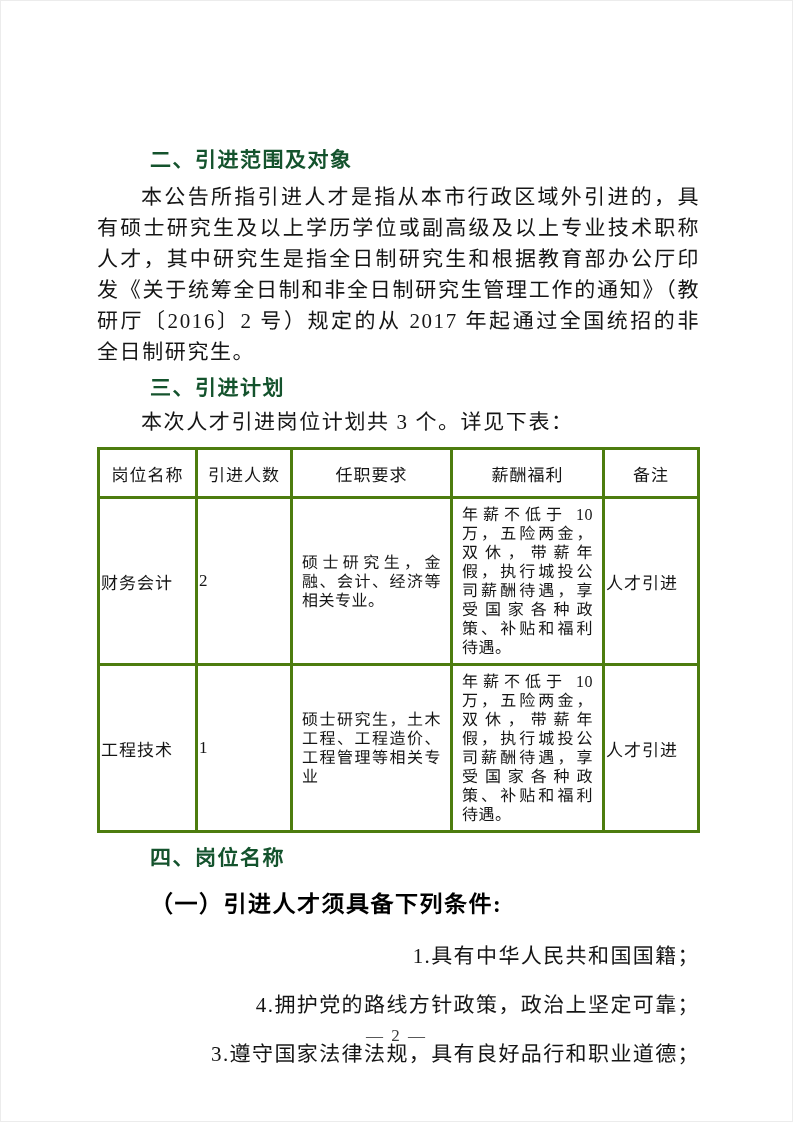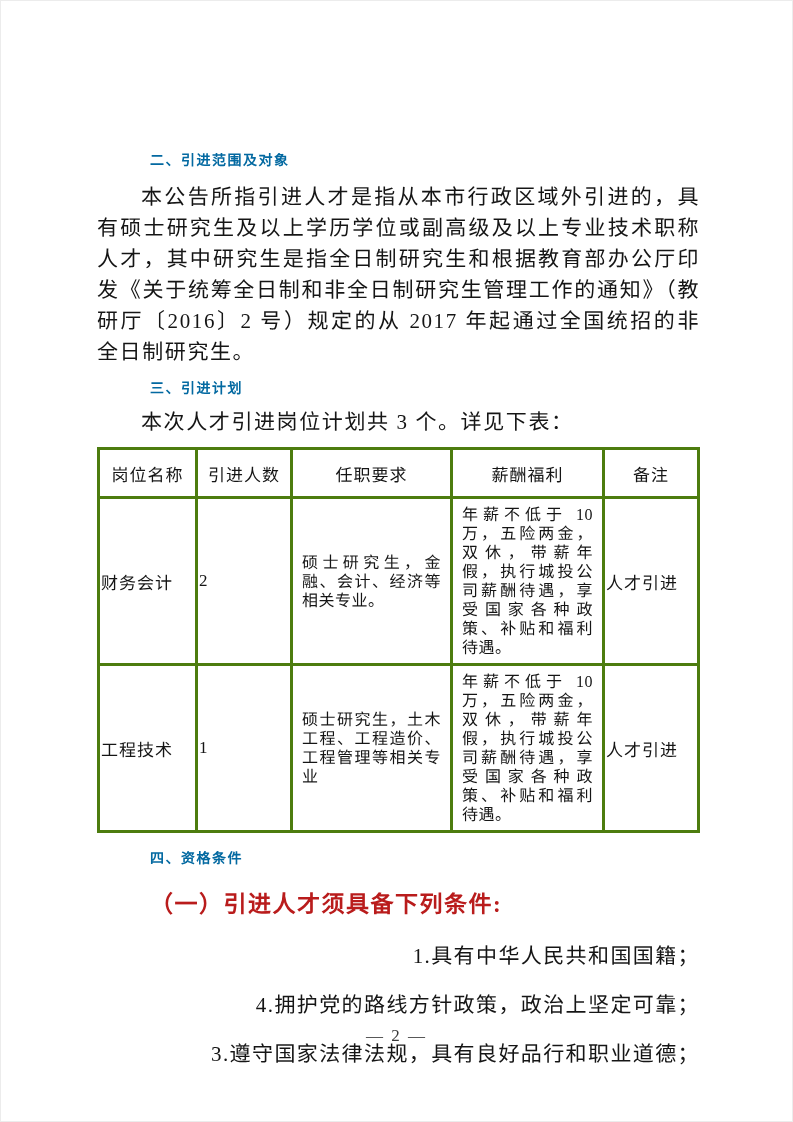--- a/index.html
+++ b/index.html
@@ -10,23 +10,23 @@
     box-shadow:inset 0 0 0 1px #ececec;
     overflow:hidden;
     color:#101010;
     font-family:"Liberation Serif","DejaVu Serif",serif;
   }
   .content{padding:148px 93px 0 97px;}
 
   .h-black{
     font-family:"Liberation Sans","DejaVu Sans",sans-serif;
     font-weight:700;
-    font-size:14px;
+    font-size:21px;
     line-height:24px;
-    color:#0369a1;
+    color:#14532d;
     margin:0 0 0 53px;
     letter-spacing:1.5px;
   }
   .body-text{
     font-size:21px;
     line-height:31px;
     letter-spacing:1.6px;
     text-align:justify;
     text-indent:44px;
     margin:10px 0 0 0;
@@ -64,21 +64,21 @@
     letter-spacing:0.5px;
     padding:6px 9px;
   }
 
   .sec4-h{margin-top:13px;}
   .sub-heading{
     font-family:"Liberation Serif","DejaVu Serif",serif;
     font-weight:700;
     font-size:23px;
     line-height:26px;
-    color:#b91c1c;
+    color:#000000;
     margin:22px 0 0 53px;
     letter-spacing:1.5px;
   }
   ul.conditions{list-style:none;margin:0;padding:0;}
   ul.conditions li{
     font-size:21px;
     line-height:22px;
     letter-spacing:1.4px;
     margin:27px 0 0 53px;
     color:#151515;
@@ -134,21 +134,21 @@
         <tr class="row-2">
           <td class="cell-center">工程技术</td>
           <td class="cell-center">1</td>
           <td class="cell-just">硕士研究生，土木工程、工程造价、工程管理等相关专业</td>
           <td class="cell-just">年薪不低于 10 万，五险两金，双休，带薪年假，执行城投公司薪酬待遇，享受国家各种政策、补贴和福利待遇。</td>
           <td class="cell-center">人才引进</td>
         </tr>
       </tbody>
     </table>
 
-    <h2 class="h-black sec4-h">四、资格条件</h2>
+    <h2 class="h-black sec4-h">四、岗位名称</h2>
     <div class="sub-heading">（一）引进人才须具备下列条件:</div>
 
     <ul class="conditions">
       <li>1.具有中华人民共和国国籍；</li>
       <li>4.拥护党的路线方针政策，政治上坚定可靠；</li>
       <li>3.遵守国家法律法规，具有良好品行和职业道德；</li>
     </ul>
 
   </div>
 

